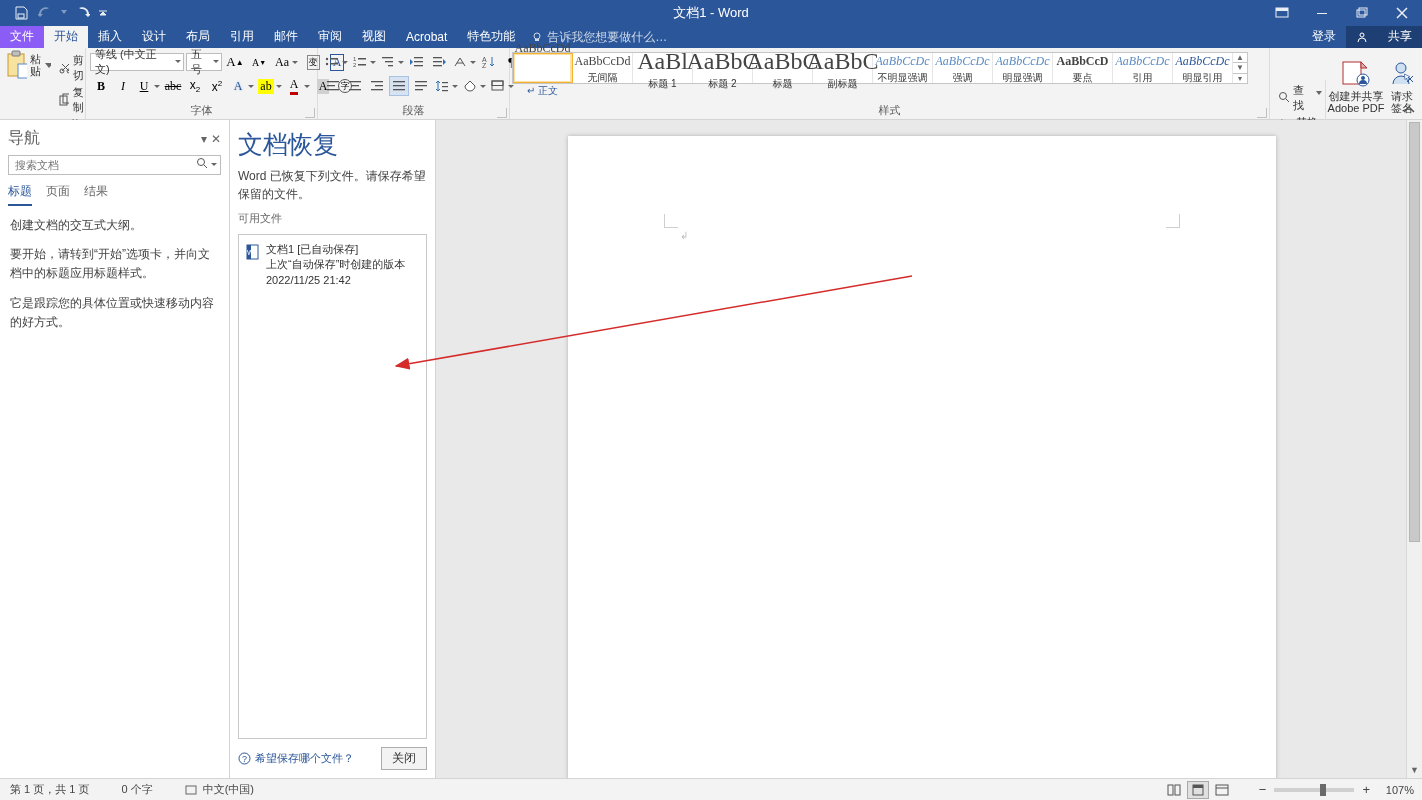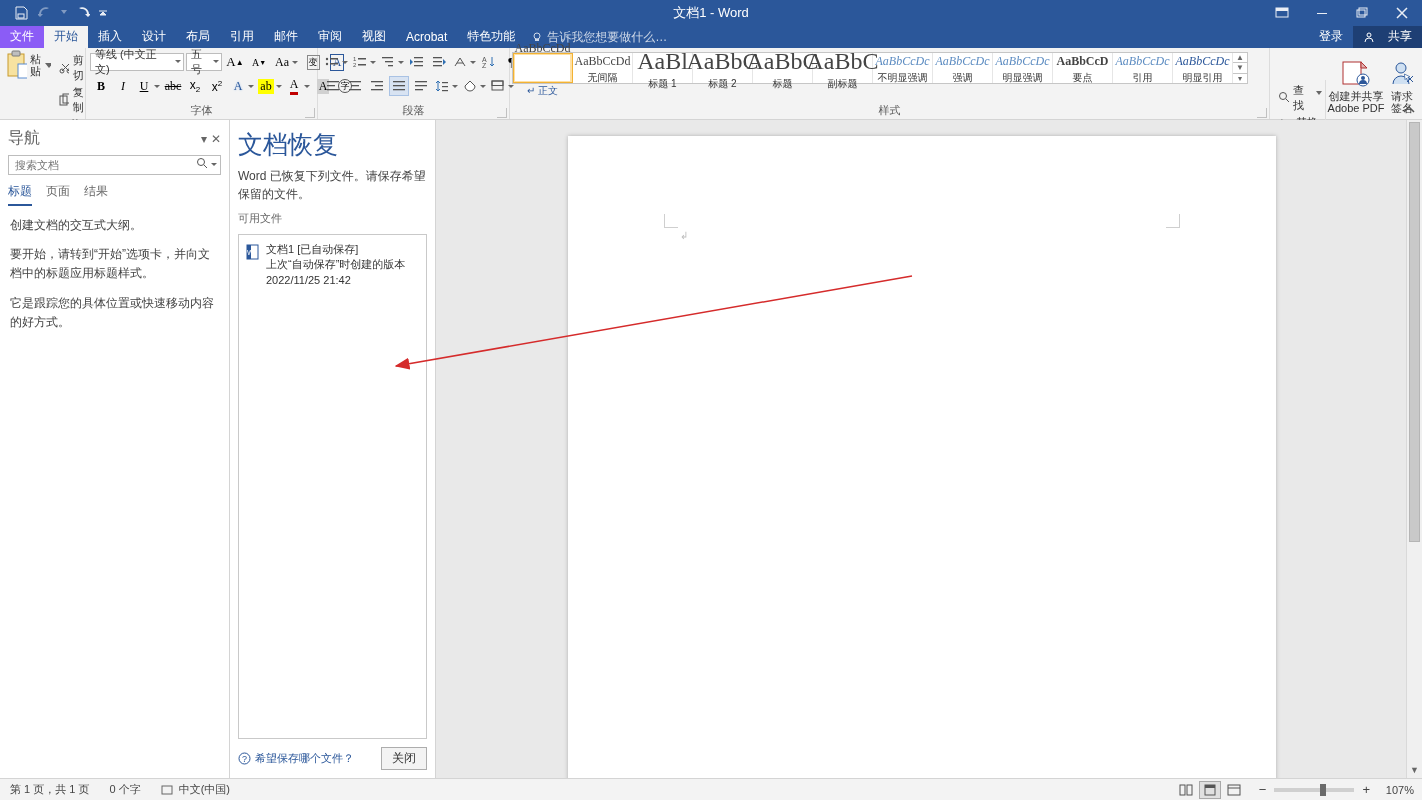--- a/index.html
+++ b/index.html
@@ -38,21 +38,21 @@
     color: #fff;
     font-size: 12px;
   }
   .menutab { padding: 3px 10px 4px; height: 22px; display: flex; align-items: center; }
   .menutab.file { background: #8b5cf6; }
   .menutab.active { background: #F3F3F3; color: #2B579A; }
   .menubar .tellme { color: #cfd9e8; margin-left: 6px; display: flex; align-items: center; gap: 4px; }
   .menubar .spacer { flex: 1; }
   .menubar .right { display: flex; align-items: center; gap: 0; }
   .menubar .rightbtn { padding: 3px 10px 4px; color: #fff; }
-  .menubar .rightbtn.share { background: #1E3F74; display:flex; align-items:center; gap:13px; }
+  .menubar .rightbtn.share { background: #1E3F74; display:flex; align-items:center; gap:20px; }
   
   .ribbon {
     background: #F3F3F3;
     border-bottom: 1px solid #d4d4d4;
     height: 72px;
     display: flex;
     position: relative;
   }
   .ribbon .group {
     border-right: 1px solid #dcdcdc;
@@ -127,21 +127,21 @@
   .page .mm-tl { left:96px; top:78px; border-width:0 0 1px 1px; transform: translate(-0px,-0px);}
   .page .mm-tr { right:96px; top:78px; border-width:0 1px 1px 0;}
   .page .caret { position:absolute; left:112px; top:94px; color:#bfbfbf; font-size:10px;}
   .vscroll { position:absolute; right:0; top:0; bottom:0; width:16px; background:#f0f0f0; border-left:1px solid #d9d9d9;}
   .vscroll .thumb { position:absolute; left:2px; right:2px; top:2px; height:420px; background:#c9c9c9; border:1px solid #b5b5b5;}
   .vscroll .arrow { position:absolute; left:0; right:0; height:16px; display:flex; align-items:center; justify-content:center; color:#666; font-size:9px;}
   .vscroll .arrow.down { bottom:0;}
   
   .arrow-svg { position:absolute; left:392px; top:148px; pointer-events:none; }
   
-  .statusbar { height:22px; background:#f3f3f3; border-top:1px solid #d4d4d4; display:flex; align-items:center; font-size:11px; color:#444;}
+  .statusbar { height:22px; background:#f3f3f3; border-top:1px solid #d4d4d4; display:flex; align-items:center; font-size:11px; color:#444;gap:12px;}
   .statusbar .seg { padding:0 10px; display:flex; align-items:center; gap:6px;}
   .statusbar .spacer { flex:1; }
   .viewbtn { width:22px; height:18px; border:1px solid transparent; display:flex; align-items:center; justify-content:center; color:#555;}
   .viewbtn.active { border-color:#a9a9a9; background:#e0e0e0;}
   .zoom { display:flex; align-items:center; gap:4px; padding-right:8px;}
   .zoom .track { width:80px; height:4px; background:#d0d0d0; position:relative;}
   .zoom .knob { position:absolute; top:-4px; width:6px; height:12px; background:#6a6a6a; left:46px;}
   svg { display:block; }
 </style>
 </head>

